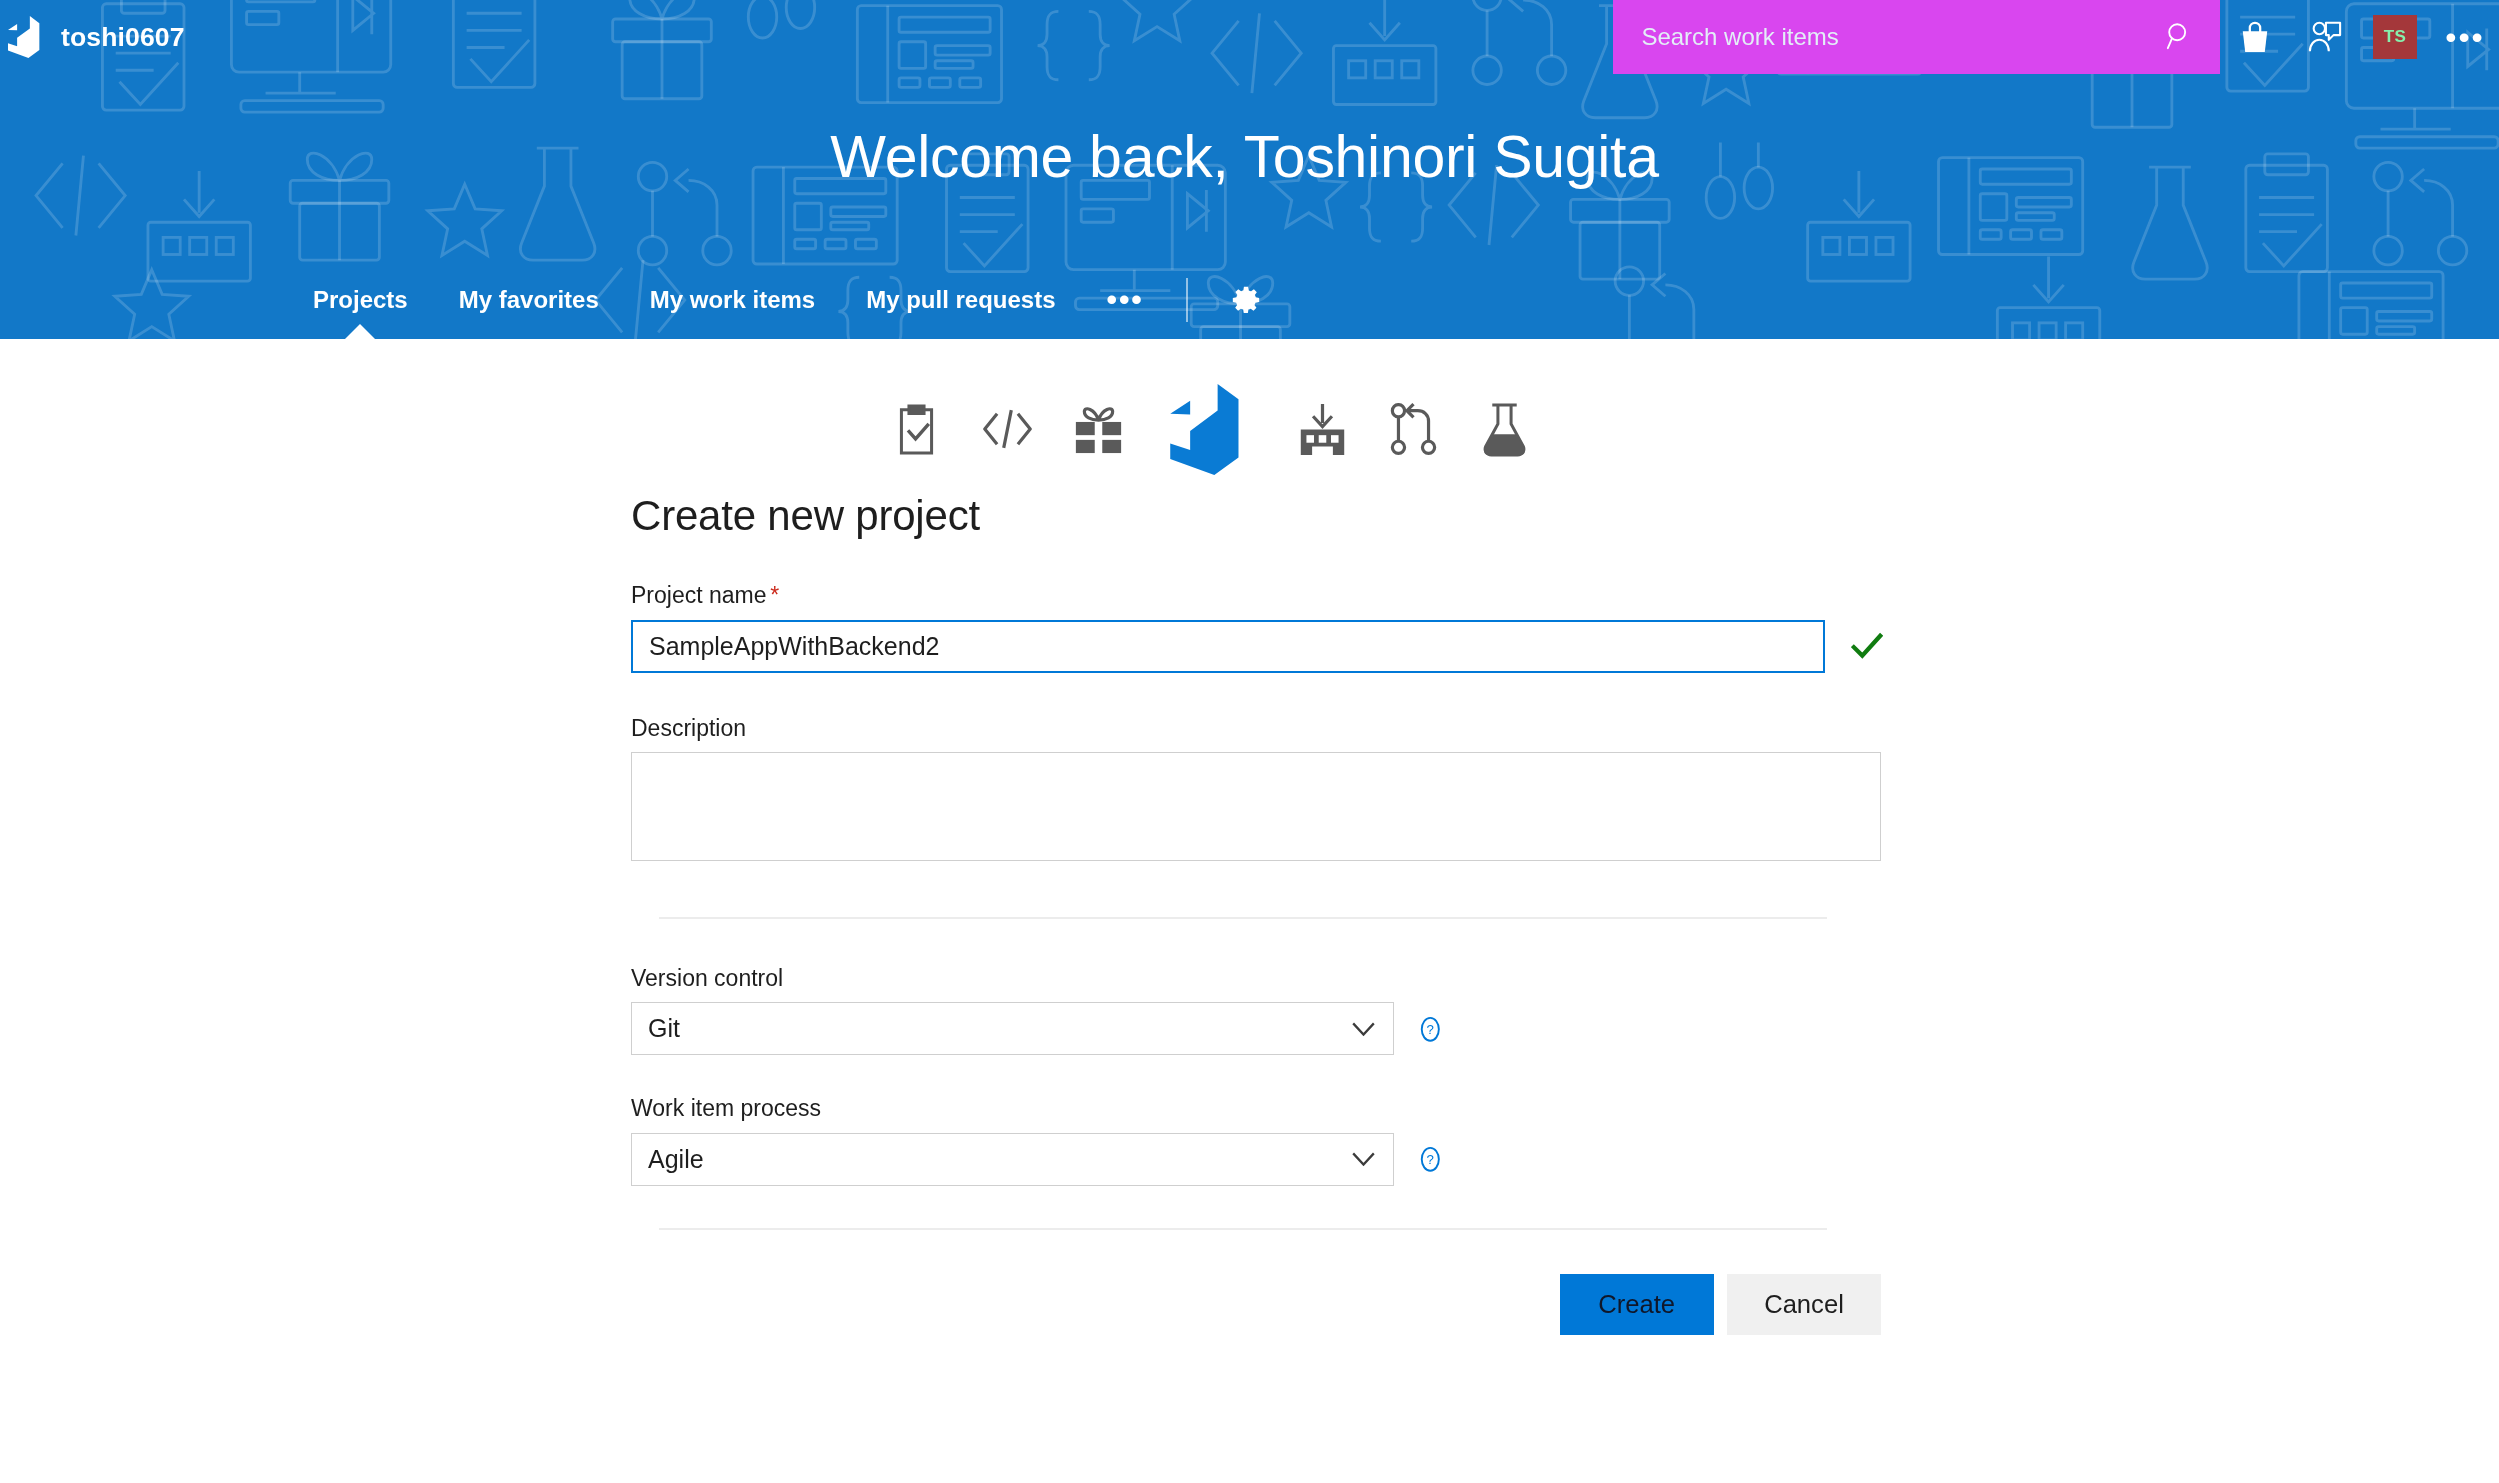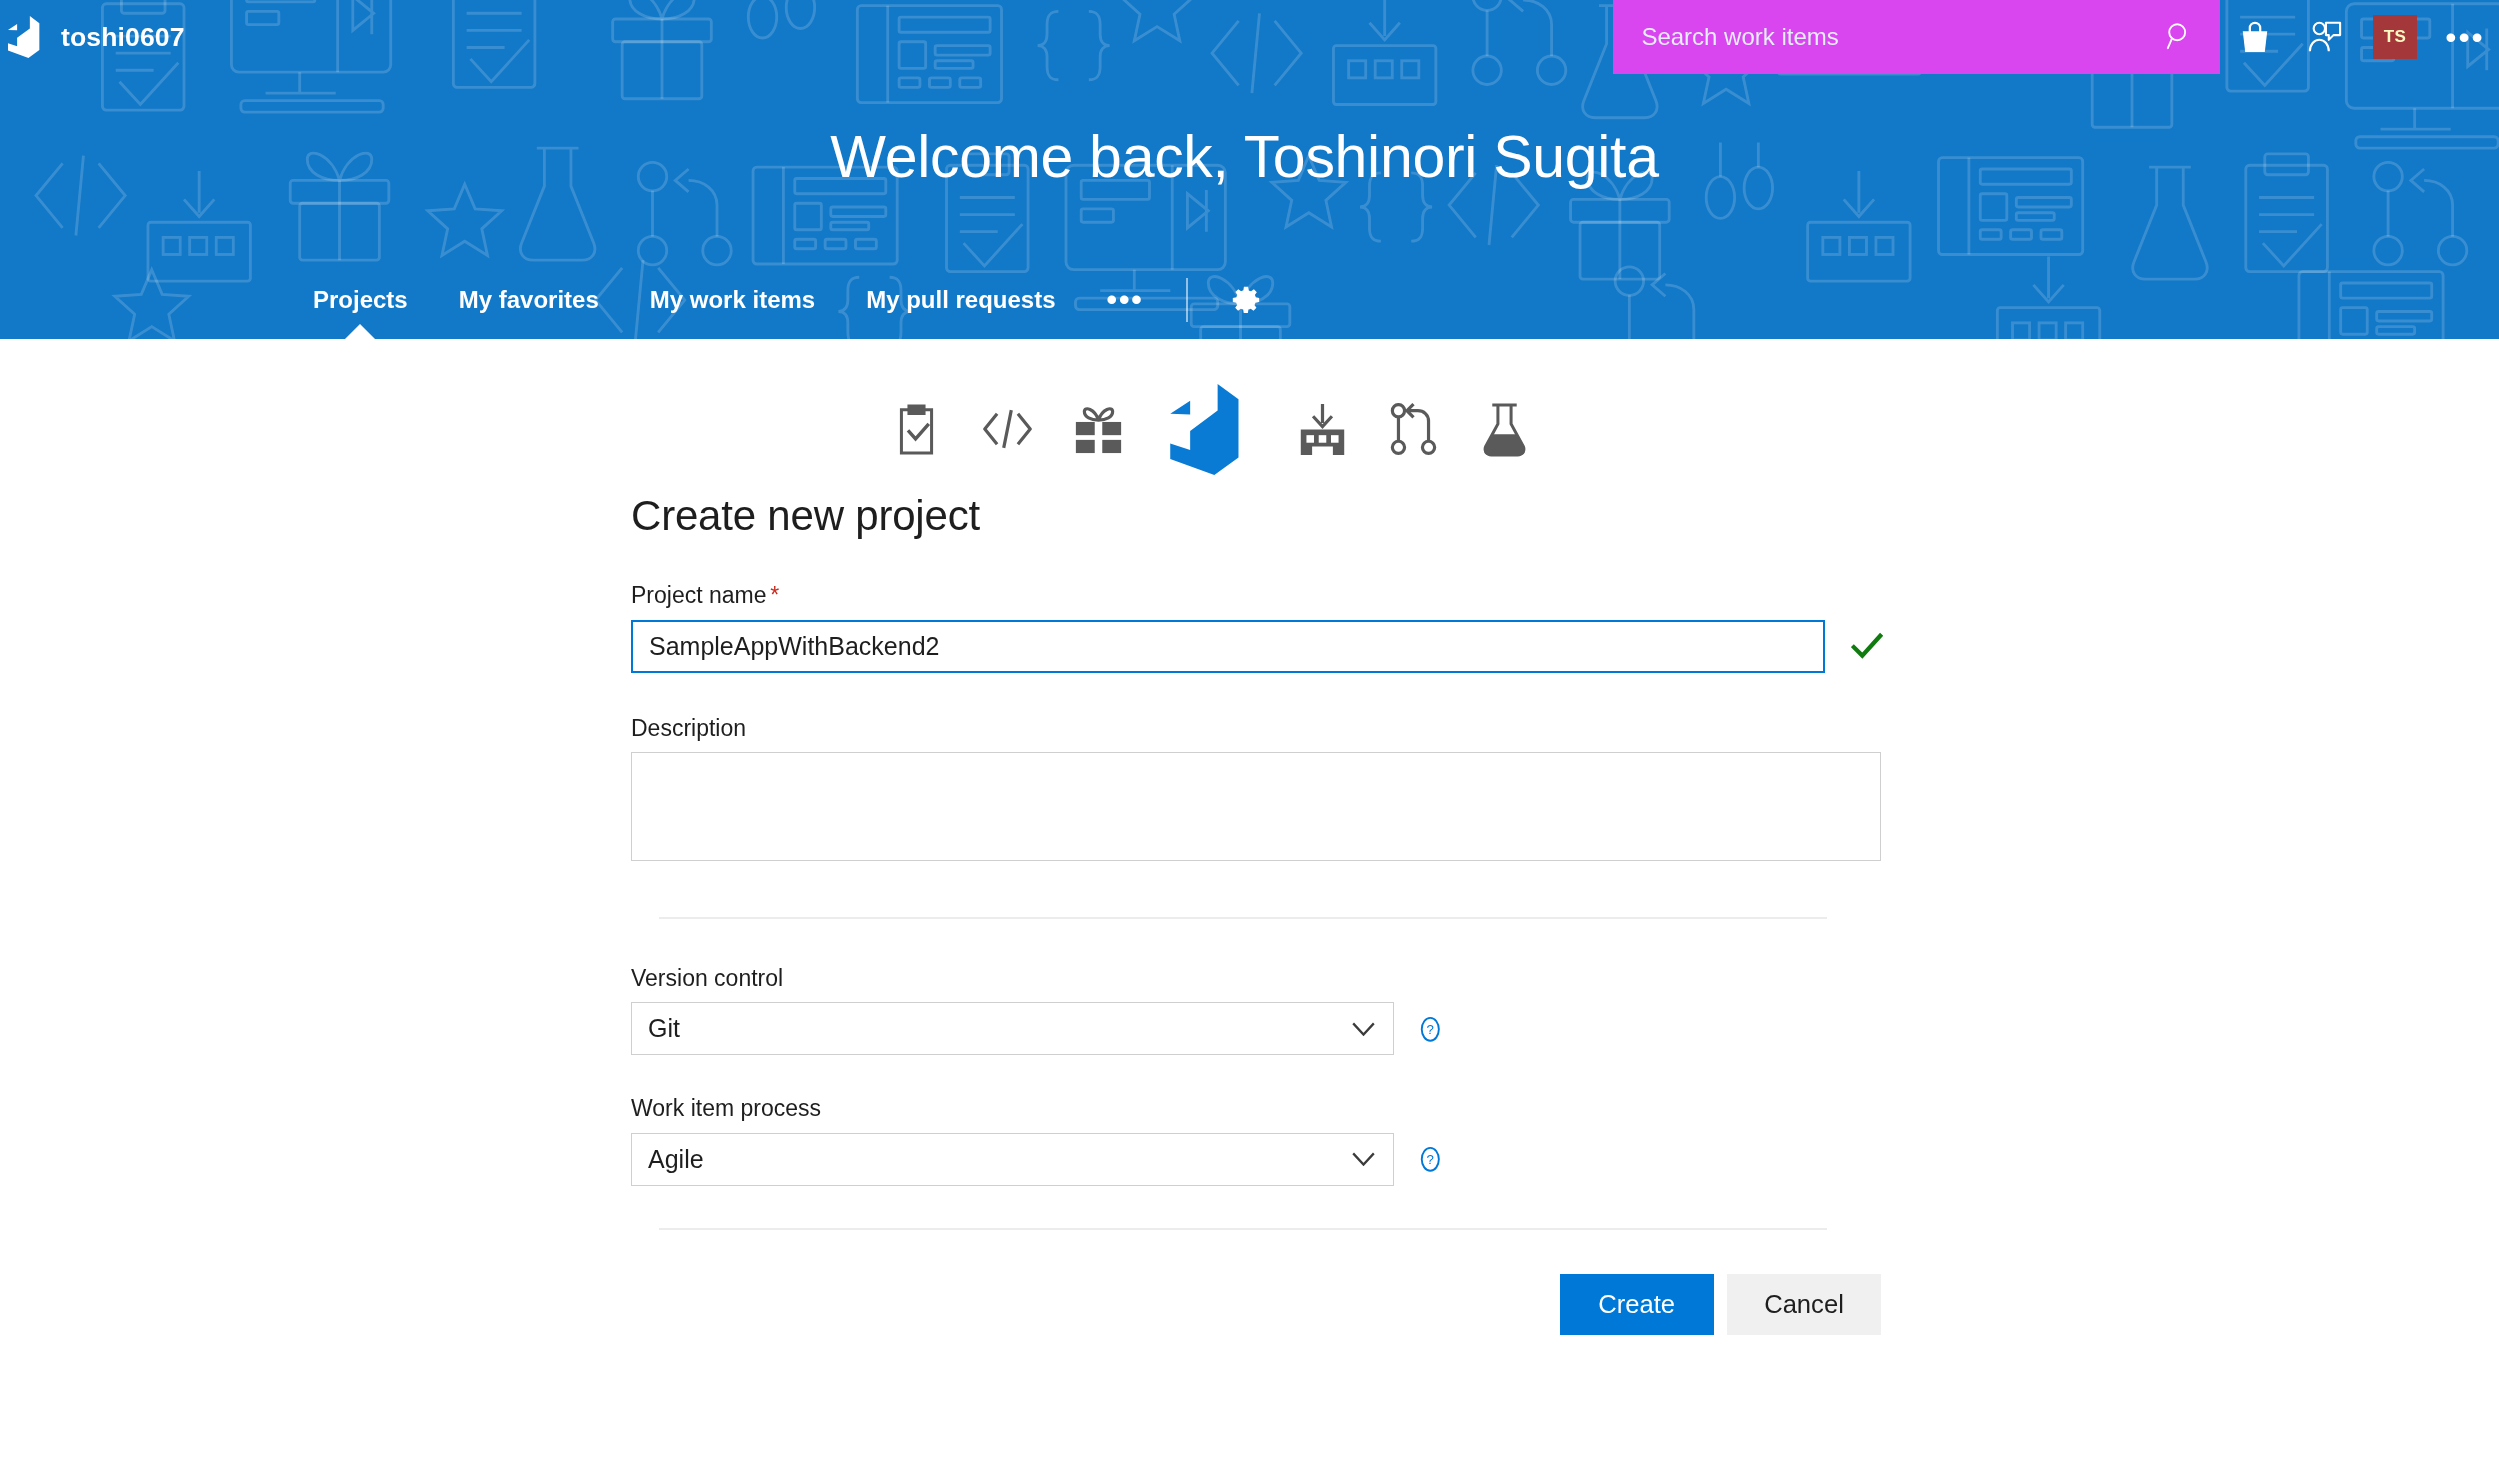--- a/index.html
+++ b/index.html
@@ -81,21 +81,21 @@
   }
   .search-input::placeholder { color: #e3eef7; opacity: 1; }
   .icon-btn {
     width: 70px; height: 74px;
     display: flex; align-items: center; justify-content: center;
     cursor: pointer;
   }
   .avatar {
     width: 44px; height: 44px;
     background: #a4373a;
-    color: #fef9c3;
+    color: #86efac;
     font-size: 17px;
     font-weight: 600;
     display: flex; align-items: center; justify-content: center;
     letter-spacing: 0.5px;
     cursor: pointer;
   }
   .avatar-wrap {
     width: 70px; height: 74px;
     display: flex; align-items: center; justify-content: center;
   }
@@ -292,21 +292,21 @@
   }
   .btn {
     height: 61px;
     min-width: 154px;
     border: none;
     font-family: "Liberation Sans", sans-serif;
     font-size: 25.6px;
     cursor: pointer;
     padding: 0 26.6px;
   }
-  .btn-primary { background: #0078d7; color: #ffffff; margin-left: 12px; }
+  .btn-primary { background: #0078d7; color: #0f172a; margin-left: 12px; }
   .btn-secondary { background: #f0f0f0; color: #1e1e1e; }
 
   .field.vc { margin-top: 46px; }
   .field.wip { margin-top: 40px; }
 </style>
 </head>
 <body>
 
 <div class="banner">
 

